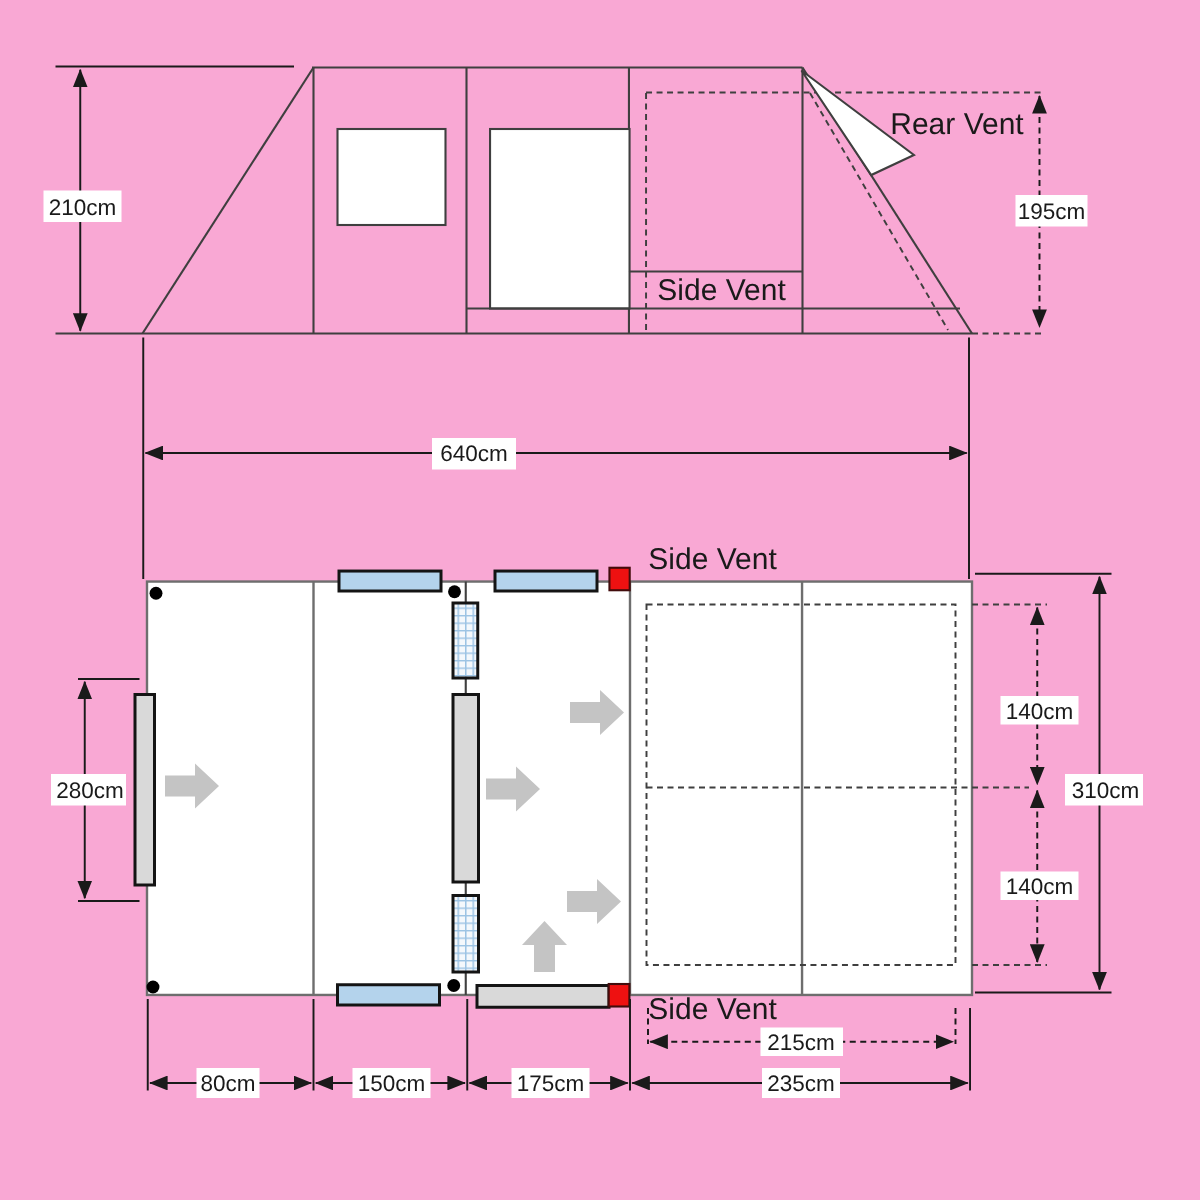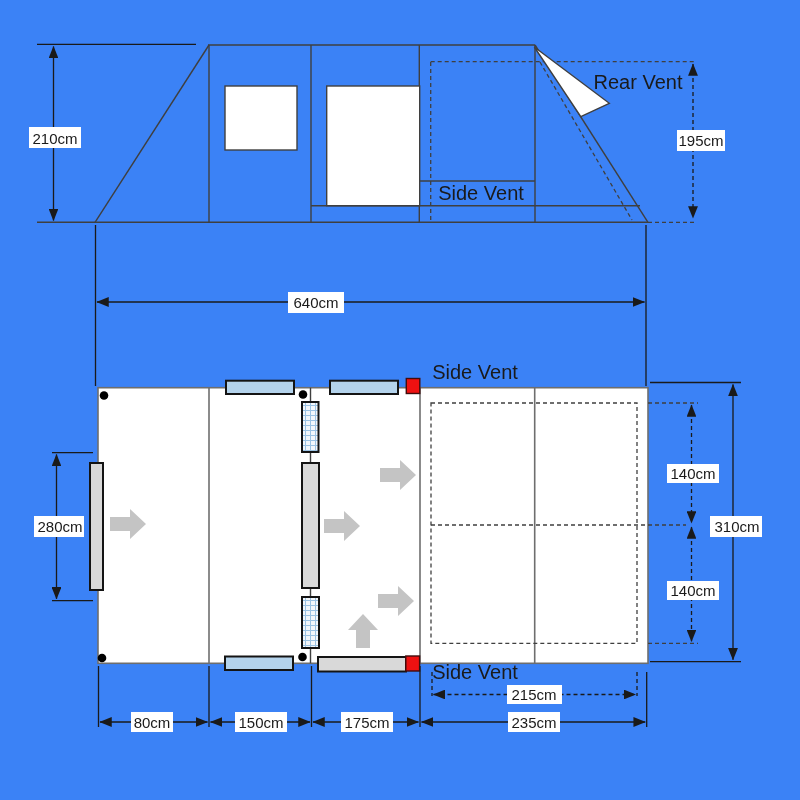--- a/index.html
+++ b/index.html
@@ -1,16 +1,16 @@
 <!DOCTYPE html>
 <html style="--window-blue: #b4d3ec; --vent-red: #ee1111; --panel-gray: #d9d9d9; --arrow-gray: #c4c4c4; --mesh-blue: #9cc3e4; --wall-gray: #6e6e6e; --line-dark: #3f3f3f; --dim-black: #1a1a1a;"><head>
 <meta charset="utf-8">
 <style>
   html,body{margin:0;padding:0;background:#ffffff;}
-  .page{position:relative;width:800px;height:800px;background:#3b82f6;overflow:hidden;
+  .page{position:relative;width:800px;height:800px;background:#f9a8d4;overflow:hidden;
         font-family:"Liberation Sans", sans-serif;}
   svg{position:absolute;left:0;top:0;}
 
   
   .w  {stroke:var(--wall-gray,#6e6e6e);stroke-width:1.6;fill:none;}
   .wf {stroke:var(--wall-gray,#6e6e6e);stroke-width:1.6;fill:#ffffff;}
   .e  {stroke:var(--line-dark,#3f3f3f);stroke-width:1.4;fill:none;}
   .ef {stroke:var(--line-dark,#3f3f3f);stroke-width:1.4;fill:#ffffff;}
   .ed {stroke:var(--line-dark,#3f3f3f);stroke-width:1.3;fill:none;stroke-dasharray:4 3;}
   .pd {stroke:var(--line-dark,#3f3f3f);stroke-width:1.3;fill:none;stroke-dasharray:4 3;}

